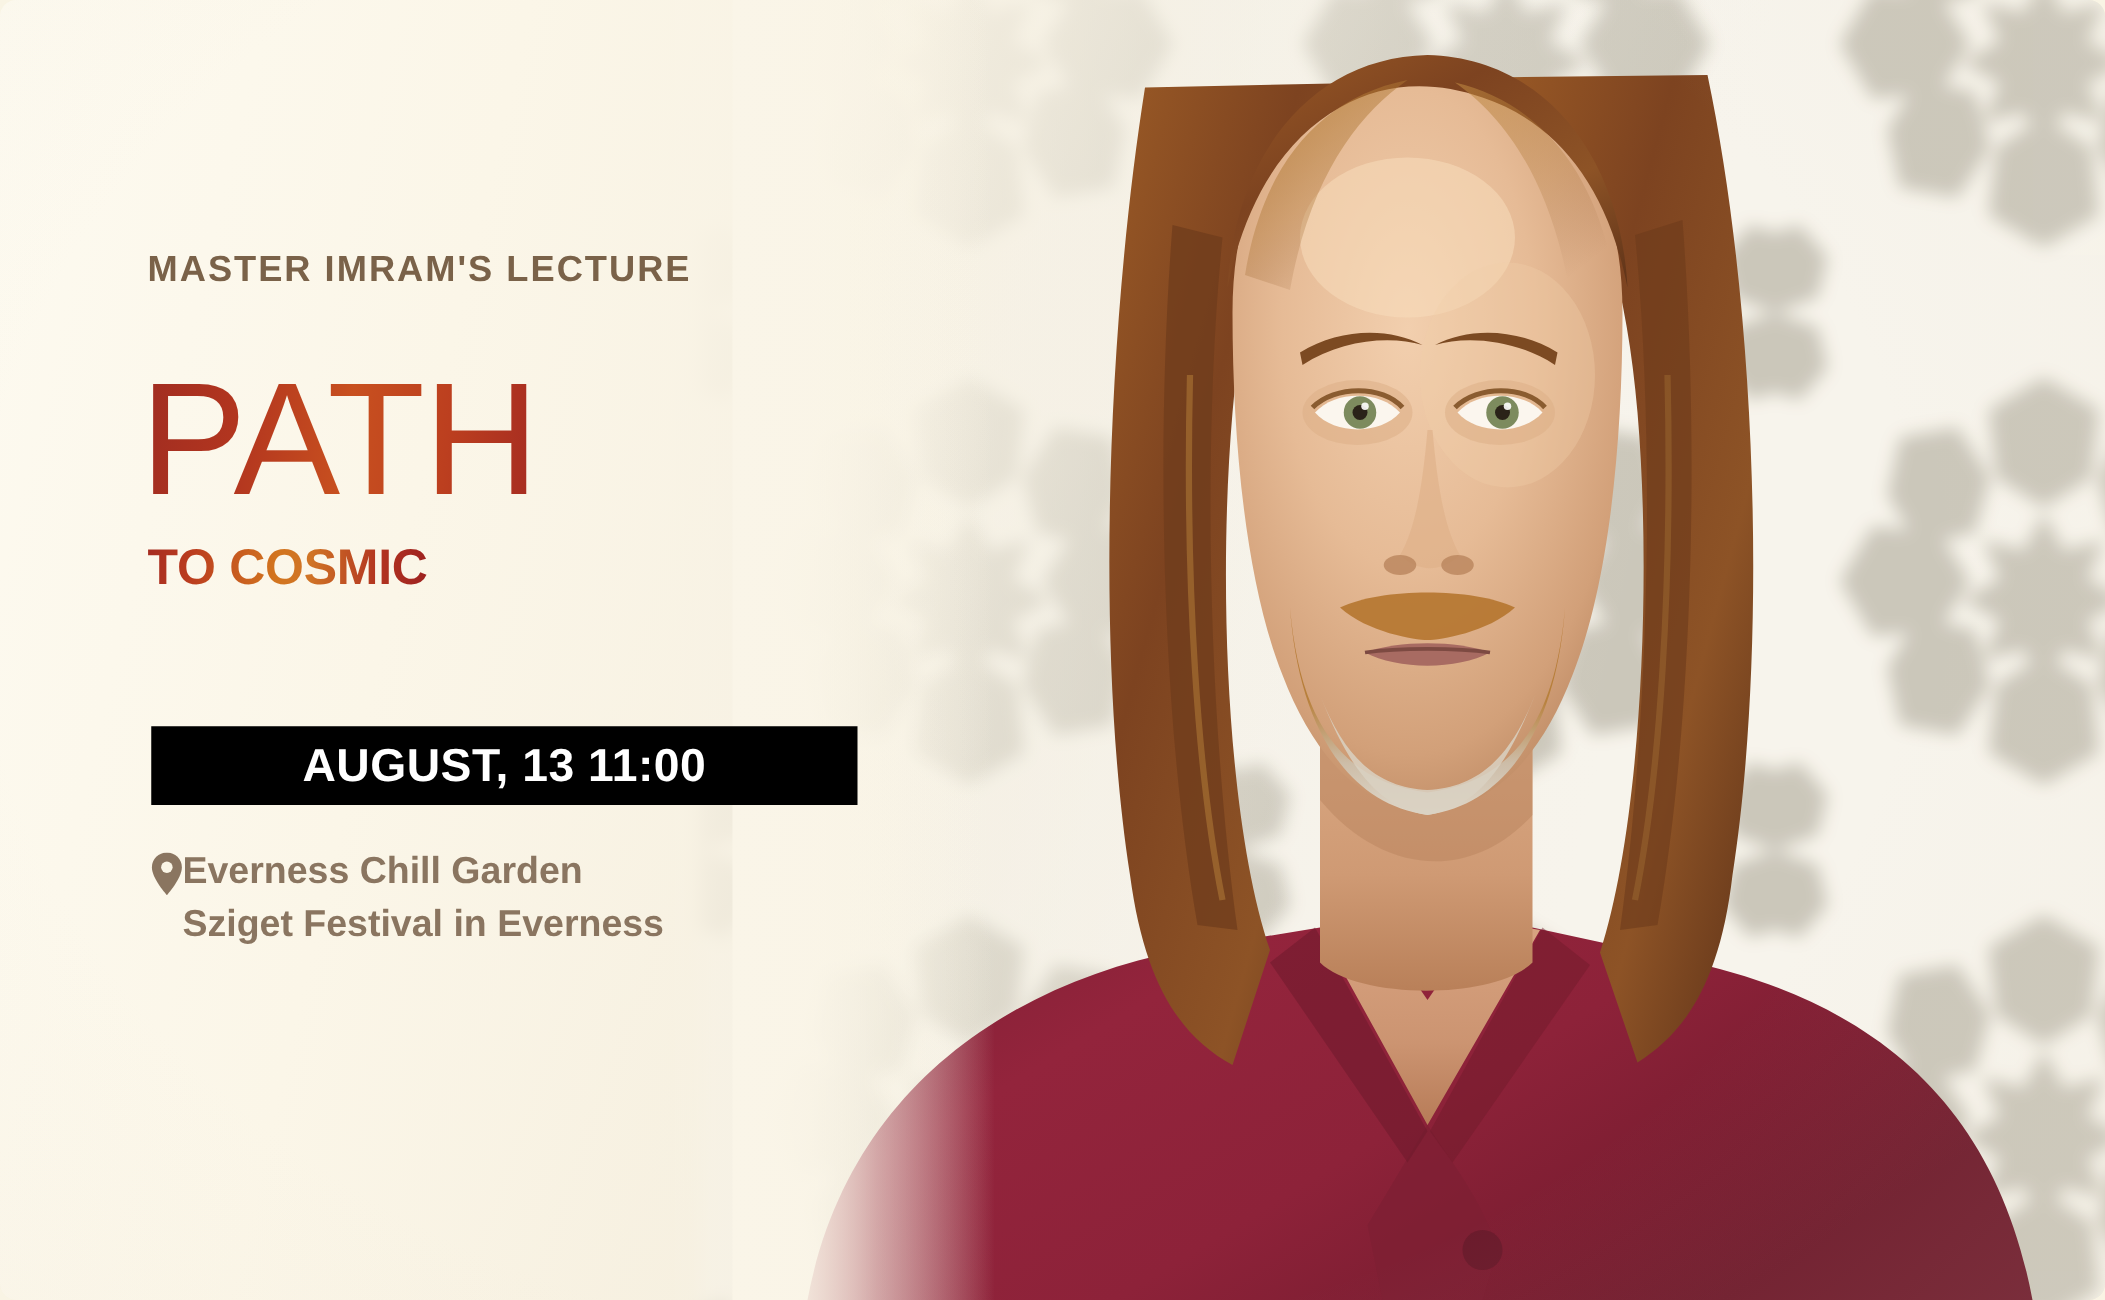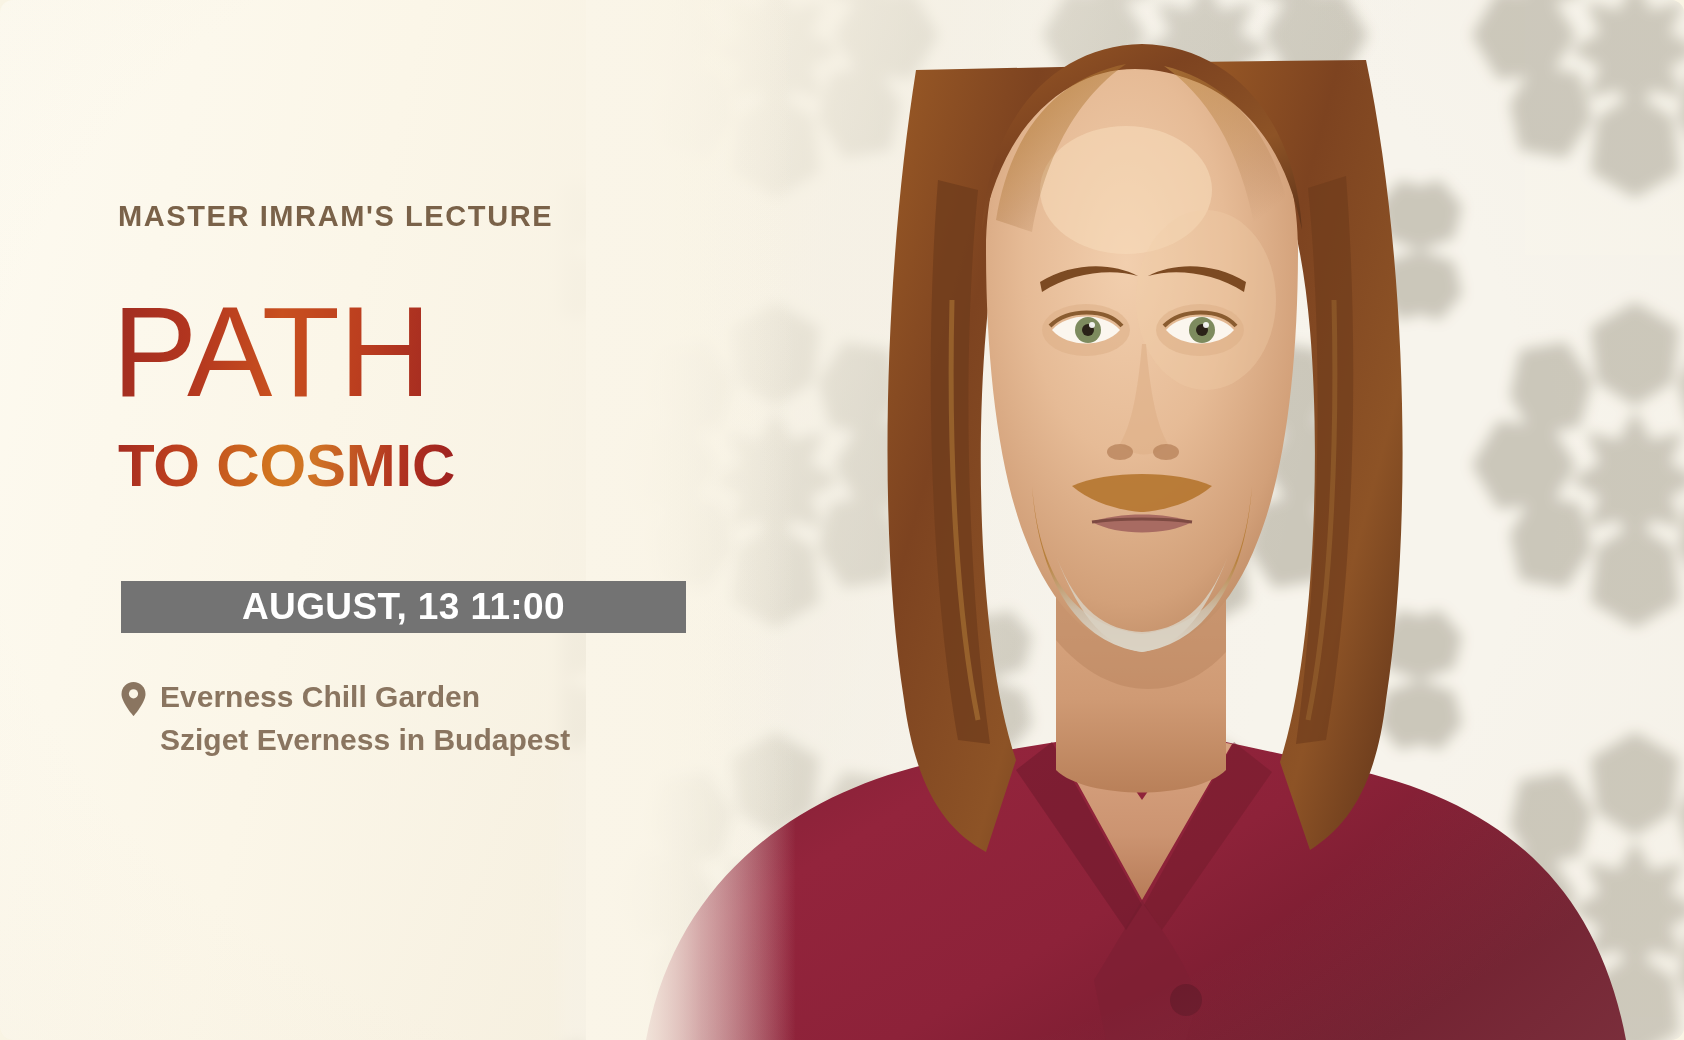--- a/index.html
+++ b/index.html
@@ -115,21 +115,21 @@
     -webkit-background-clip:text;
     background-clip:text;
     color:transparent;
     -webkit-text-fill-color:transparent;
     white-space:nowrap;
   }
 
   .title-sub {
     position:absolute;
     top:432px; left:0px;
-    font-size:60px;
+    font-size:40px;
     font-weight:bold;
     line-height:1.12;
     letter-spacing:-0.2px;
     background:linear-gradient(95deg,
         #a52c21 0%,
         #bb3d1f 16%,
         #d2751f 46%,
         #d07426 58%,
         #b23420 82%,
         #9d2120 100%);
@@ -137,40 +137,39 @@
     background-clip:text;
     color:transparent;
     -webkit-text-fill-color:transparent;
     white-space:nowrap;
   }
   .title-sub .line2 { display:block; }
 
   .date-bar {
     position:absolute;
     top:581px; left:3px;
-    width:565px; height:52px;
-    background:#737373;
+    width:565px; height:63px;
+    background:#000000;
     display:flex;
     align-items:center;
     justify-content:center;
   }
   .date-bar .date-text {
     color:#ffffff;
     font-size:37px;
     font-weight:bold;
     letter-spacing:0.4px;
     white-space:nowrap;
   }
 
   .venue {
     position:absolute;
     top:676px; left:3px;
     display:flex;
     align-items:flex-start;
-    gap:14px;
   }
   .pin-icon {
     width:25px; height:34px;
     flex:0 0 auto;
     margin-top:6px;
   }
   .pin-icon svg { display:block; width:100%; height:100%; }
   .venue-lines {
     font-size:30px;
     font-weight:bold;
@@ -359,18 +358,18 @@
 
     <div class="venue">
       <span class="pin-icon">
         <svg viewBox="0 0 24 34" xmlns="http://www.w3.org/2000/svg">
           <path d="M12 0 C5.4 0 0 5.3 0 11.9 C0 20.6 12 34 12 34 C12 34 24 20.6 24 11.9 C24 5.3 18.6 0 12 0 Z" fill="#8a7560"></path>
           <circle cx="12" cy="11.8" r="4.6" fill="#faf5e6"></circle>
         </svg>
       </span>
       <span class="venue-lines">
         <span>Everness Chill Garden</span>
-        <span>Sziget Everness in Budapest</span>
+        <span>Sziget Festival in Everness</span>
       </span>
     </div>
 
   </div>
 </div>
 
 </body></html>

